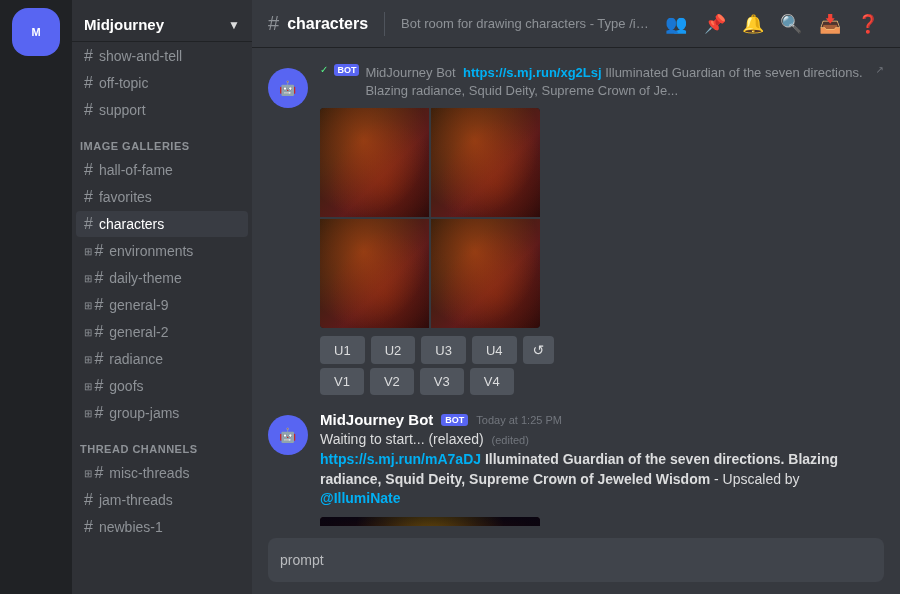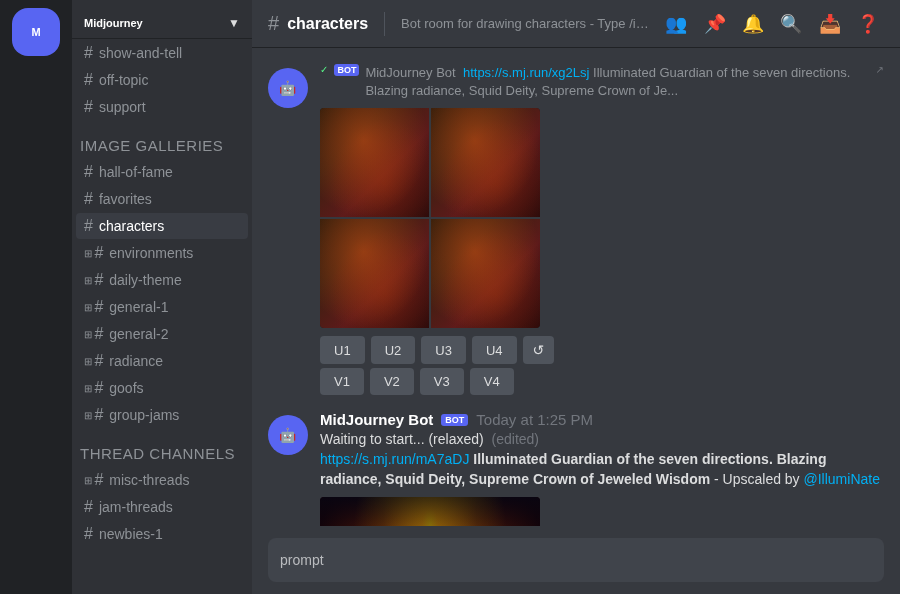--- a/index.html
+++ b/index.html
@@ -59,31 +59,31 @@
     }
     .sidebar-header {
       padding: 16px 12px 8px;
       display: flex;
       align-items: center;
       justify-content: space-between;
       border-bottom: 1px solid #202225;
       cursor: pointer;
     }
     .sidebar-header-title {
-      font-size: 11px;
+      font-size: 15px;
       font-weight: 600;
       color: #fff;
     }
     .sidebar-header-arrow {
       color: #dcddde;
       font-size: 12px;
     }
     .channel-section-label {
-      font-size: 15px;
-      font-weight: 400;
+      font-size: 11px;
+      font-weight: 700;
       color: #8e9297;
       text-transform: uppercase;
       padding: 16px 8px 4px 8px;
       letter-spacing: 0.5px;
     }
     .channel-item {
       display: flex;
       align-items: center;
       padding: 4px 8px;
       border-radius: 4px;
@@ -215,35 +215,36 @@
     .bot-badge {
       background: #5865f2;
       color: white;
       font-size: 9px;
       font-weight: 700;
       padding: 1px 4px;
       border-radius: 3px;
       text-transform: uppercase;
     }
     .message-timestamp {
-      font-size: 15px;
+      font-size: 11px;
       color: #72767d;
     }
     .message-text {
       font-size: 14px;
       color: #dcddde;
       line-height: 1.4;
     }
     .message-text.bot-command {
       color: #8e9297;
       font-size: 13px;
     }
     .message-link {
       color: #00b0f4;
       text-decoration: none;
+      font-weight: bold;
     }
     .message-bold {
       font-weight: 700;
       color: #dcddde;
     }
     
     .bot-command-line {
       display: flex;
       align-items: flex-start;
       gap: 6px;
@@ -375,21 +376,21 @@
       color: #b9bbbe;
       font-size: 14px;
       font-weight: 500;
     }
     
     ::-webkit-scrollbar { width: 4px; }
     ::-webkit-scrollbar-track { background: transparent; }
     ::-webkit-scrollbar-thumb { background: #202225; border-radius: 2px; }
     
     .edited-tag {
-      font-size: 14px;
+      font-size: 11px;
       color: #72767d;
       margin-left: 4px;
     }
     .inline-check {
       color: #57f287;
       font-size: 10px;
     }
   </style>
 </head>
 <body>
@@ -456,21 +457,21 @@
             <span class="thread-icon">⊞</span>
             <span class="channel-hash">#</span>
           </span>
           <span>daily-theme</span>
         </div>
         <div class="channel-item">
           <span class="channel-icon-wrapper">
             <span class="thread-icon">⊞</span>
             <span class="channel-hash">#</span>
           </span>
-          <span>general-1</span>
+          <span>general-9</span>
         </div>
         <div class="channel-item">
           <span class="channel-icon-wrapper">
             <span class="thread-icon">⊞</span>
             <span class="channel-hash">#</span>
           </span>
           <span>general-2</span>
         </div>
         <div class="channel-item">
           <span class="channel-icon-wrapper">

